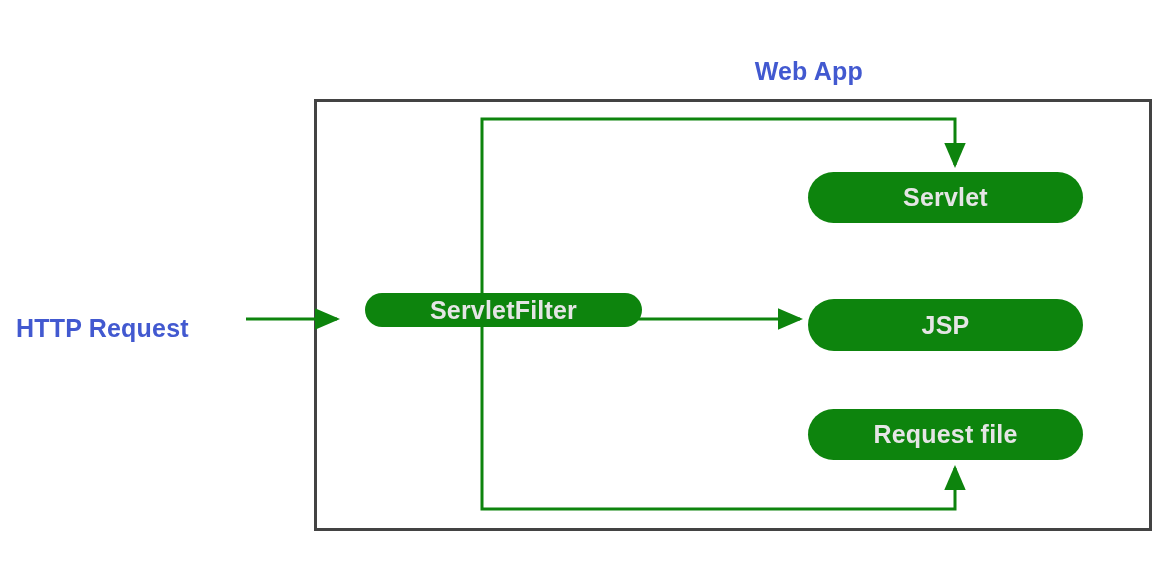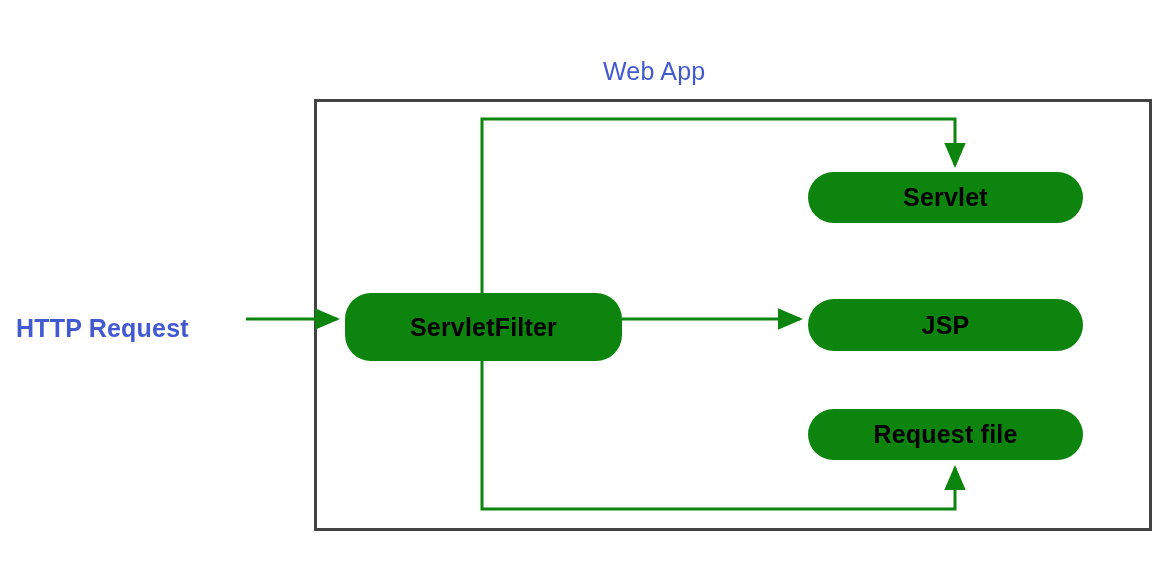--- a/index.html
+++ b/index.html
@@ -17,24 +17,24 @@
   #wires{
     position:absolute;
     left:0; top:0;
     width:1174px; height:574px;
     pointer-events:none;
   }
   .webapp-title{
     position:absolute;
     left:603px; top:57px;
     width:260px;
-    text-align:left;
+    text-align:right;
     color:#4259d0;
     font-size:25px;
-    font-weight:normal;
+    font-weight:bold;
     letter-spacing:0.2px;
     white-space:nowrap;
   }
   .http-label{
     position:absolute;
     left:16px; top:314px;
     color:#4259d0;
     font-size:25px;
     font-weight:bold;
     letter-spacing:0.2px;
@@ -48,28 +48,28 @@
     box-sizing:border-box;
     background:transparent;
   }
   .pill{
     position:absolute;
     background:#0d840d;
     border-radius:26px;
     display:flex;
     align-items:center;
     justify-content:center;
-    color:#000000;
+    color:#e5e5e5;
     font-size:25px;
     font-weight:bold;
     letter-spacing:0.2px;
     white-space:nowrap;
     box-sizing:border-box;
   }
-  .pill-servletfilter{ left:345px; top:293px; width:277px; height:68px; }
+  .pill-servletfilter{ left:365px; top:293px; width:277px; height:34px; }
   .pill-servlet{      left:808px; top:172px; width:275px; height:51px; }
   .pill-jsp{          left:808px; top:293px; width:275px; height:52px;margin-top:6px; }
   .pill-staticfile{   left:808px; top:409px; width:275px; height:51px; }
 </style>
 </head>
 <body>
 
 <div id="canvas">
 
   <div class="webapp-title">Web App</div>

